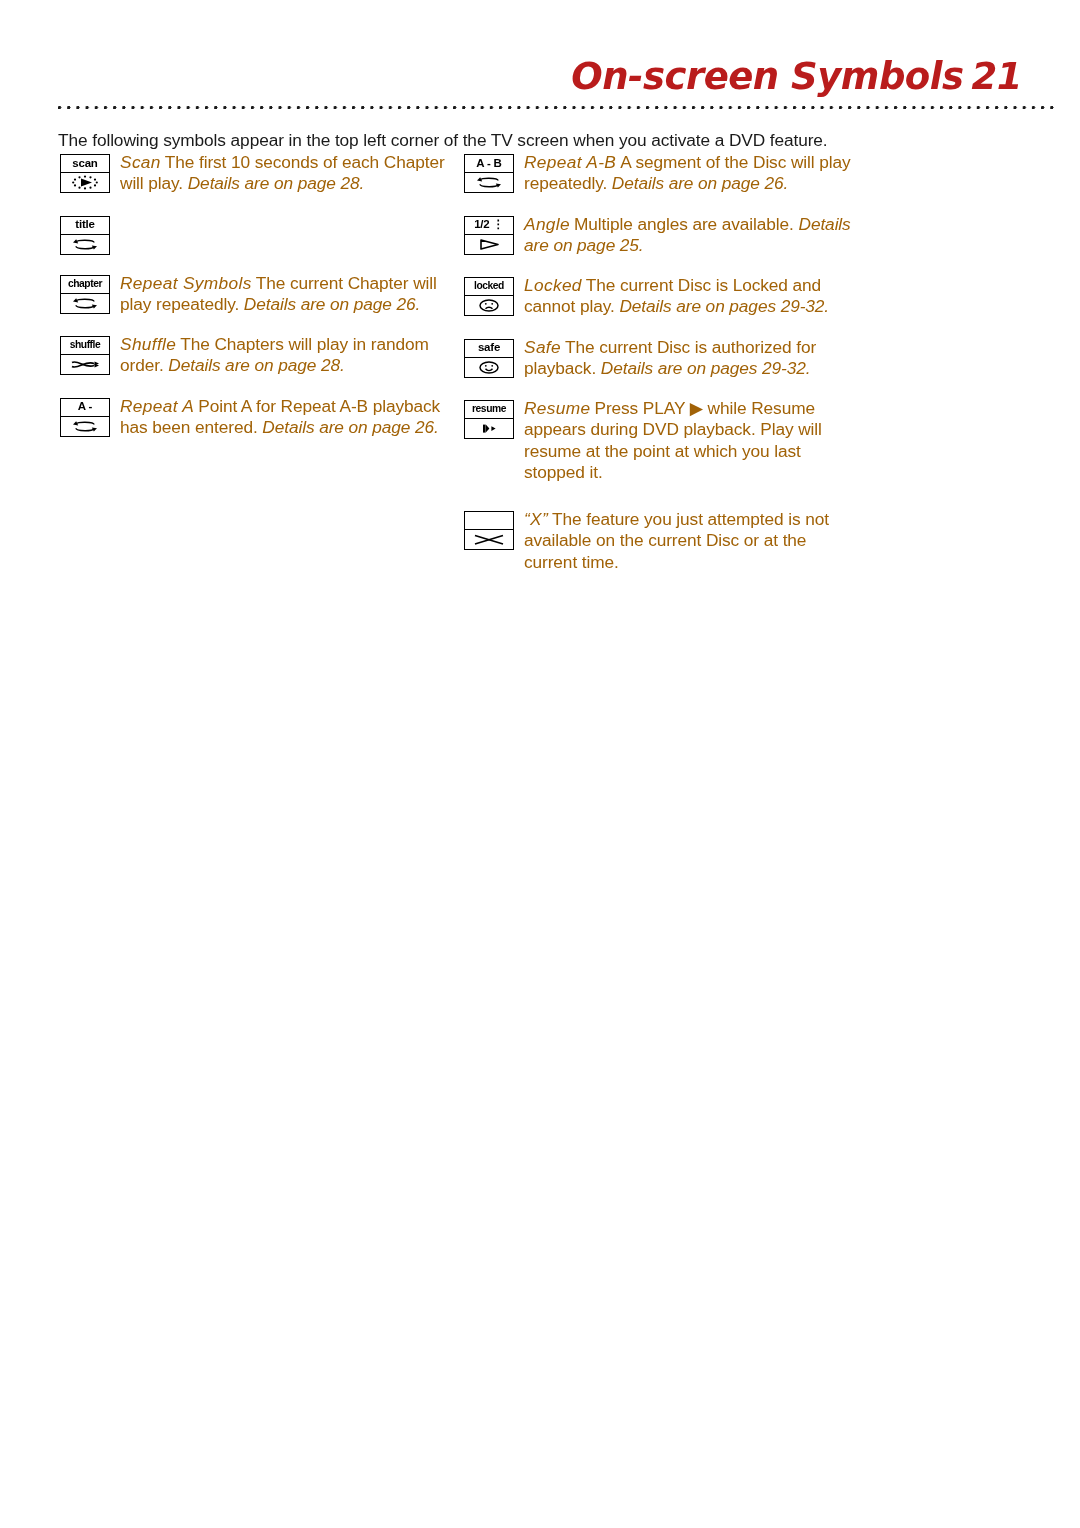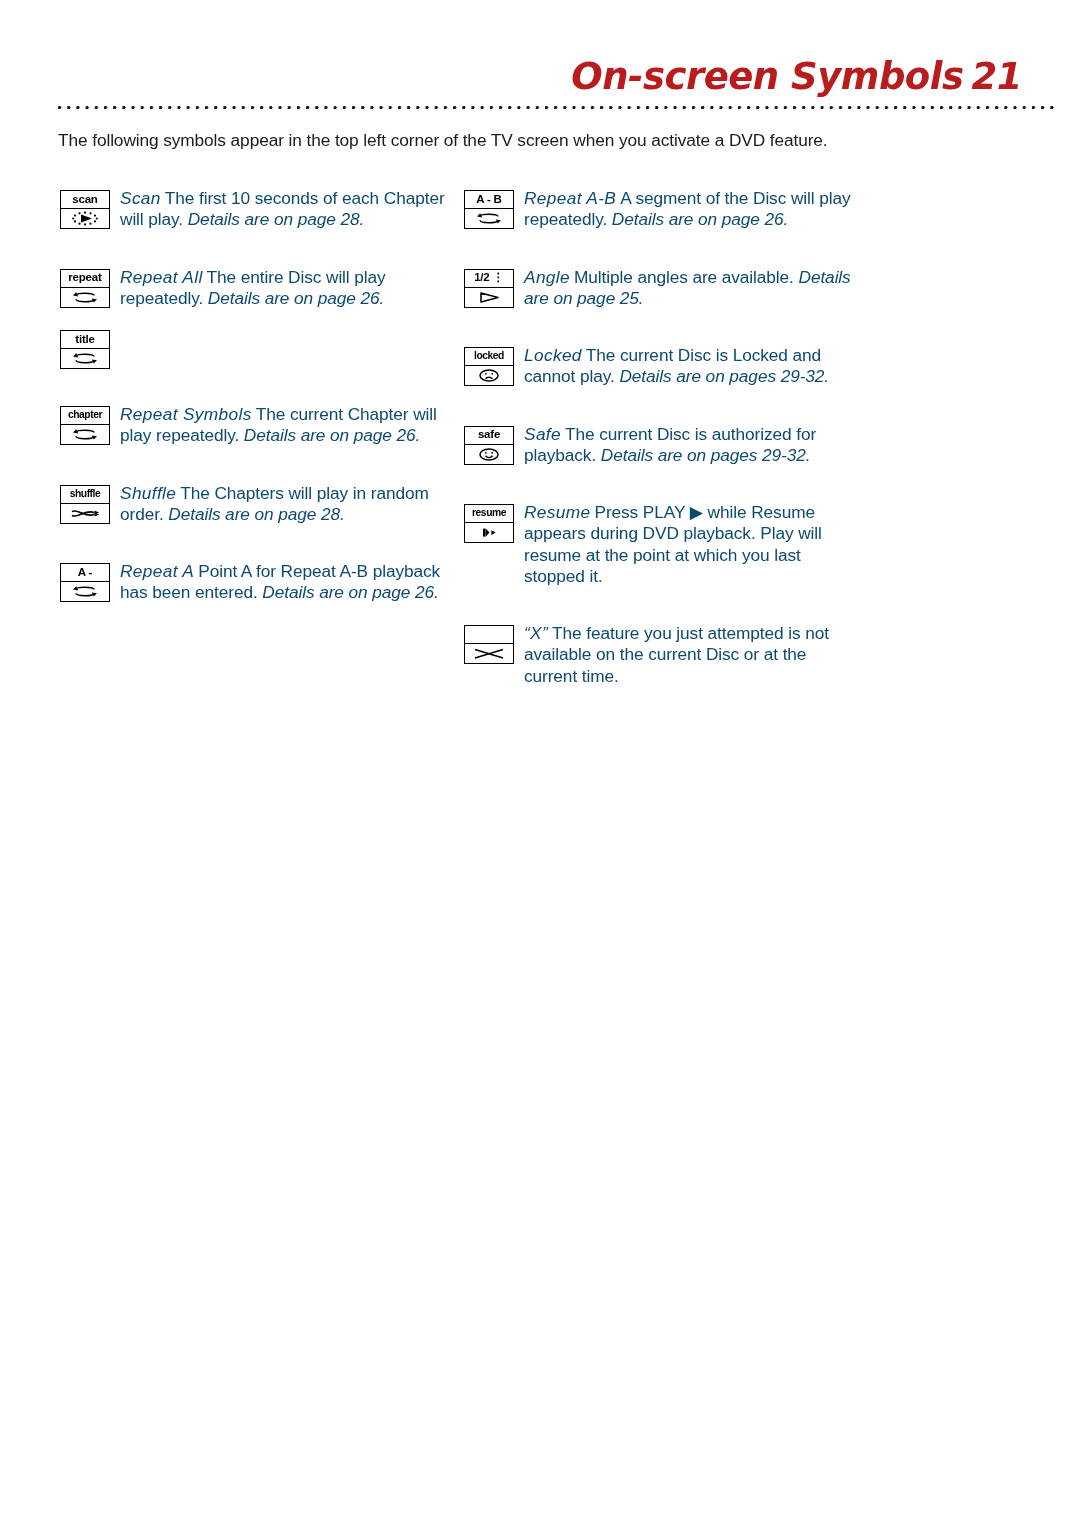--- a/index.html
+++ b/index.html
@@ -83,22 +83,21 @@
     position: absolute;
     left: 0;
     top: 2px;
     width: 52px;
   }
   .entry .entry-text {
     margin-left: 60px;
     font-size: 17.3px;
     line-height: 1.23;
     letter-spacing: -0.1px;
-    color: #0c4a6e;
-    margin-top: 36px;
+    color: #a16207;
   }
   .entry .entry-text .term {
     font-style: italic;
     letter-spacing: 0.35px;
     padding-right: 4px;
   }
   .entry .entry-text .ref {
     font-style: italic;
   }
 
@@ -169,36 +168,20 @@
                   <circle cx="17" cy="13.4" r="1.1"></circle>
               </g>
               <path d="M13 3.6 L24 7.5 L13 11.4 Z" fill="#000"></path>
             </svg>
           </div>
         </div>
       </div>
       <div class="entry-text"><span class="term">Scan</span><span>The first 10 seconds of each Chapter will play.</span> <span class="ref">Details are on page 28.</span></div>
     </div>
 
-    <div class="entry">
-      <div class="icon-wrap">
-        <div class="sym">
-          <div class="sym-top">repeat</div>
-          <div class="sym-bot">
-            <svg width="30" height="15" viewBox="0 0 30 15">
-              <path d="M6 5.2 C6 2.4 24 2.4 24 5.6" stroke="#000" stroke-width="1.5" fill="none"></path>
-              <path d="M24 9.6 C24 12.4 6 12.4 6 9.2" stroke="#000" stroke-width="1.5" fill="none"></path>
-              <path d="M6.2 2.2 L3.0 5.6 L8.2 6.4 Z" fill="#000"></path>
-              <path d="M23.8 12.6 L27.0 9.2 L21.8 8.4 Z" fill="#000"></path>
-            </svg>
-          </div>
-        </div>
-      </div>
-      <div class="entry-text"><span class="term">Repeat All</span><span>The entire Disc will play repeatedly.</span> <span class="ref">Details are on page 26.</span></div>
-    </div>
 
     <div class="entry">
       <div class="icon-wrap">
         <div class="sym">
           <div class="sym-top">title</div>
           <div class="sym-bot">
             <svg width="30" height="15" viewBox="0 0 30 15">
               <path d="M6 5.2 C6 2.4 24 2.4 24 5.6" stroke="#000" stroke-width="1.5" fill="none"></path>
               <path d="M24 9.6 C24 12.4 6 12.4 6 9.2" stroke="#000" stroke-width="1.5" fill="none"></path>
               <path d="M6.2 2.2 L3.0 5.6 L8.2 6.4 Z" fill="#000"></path>

